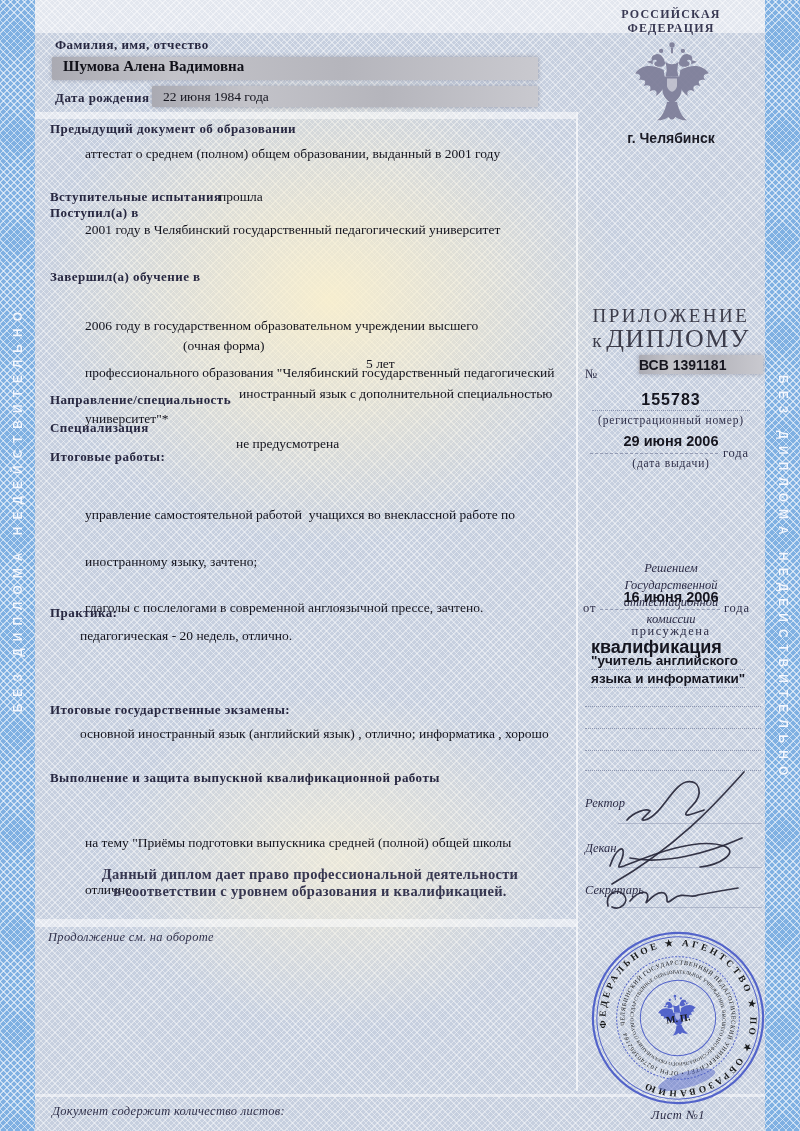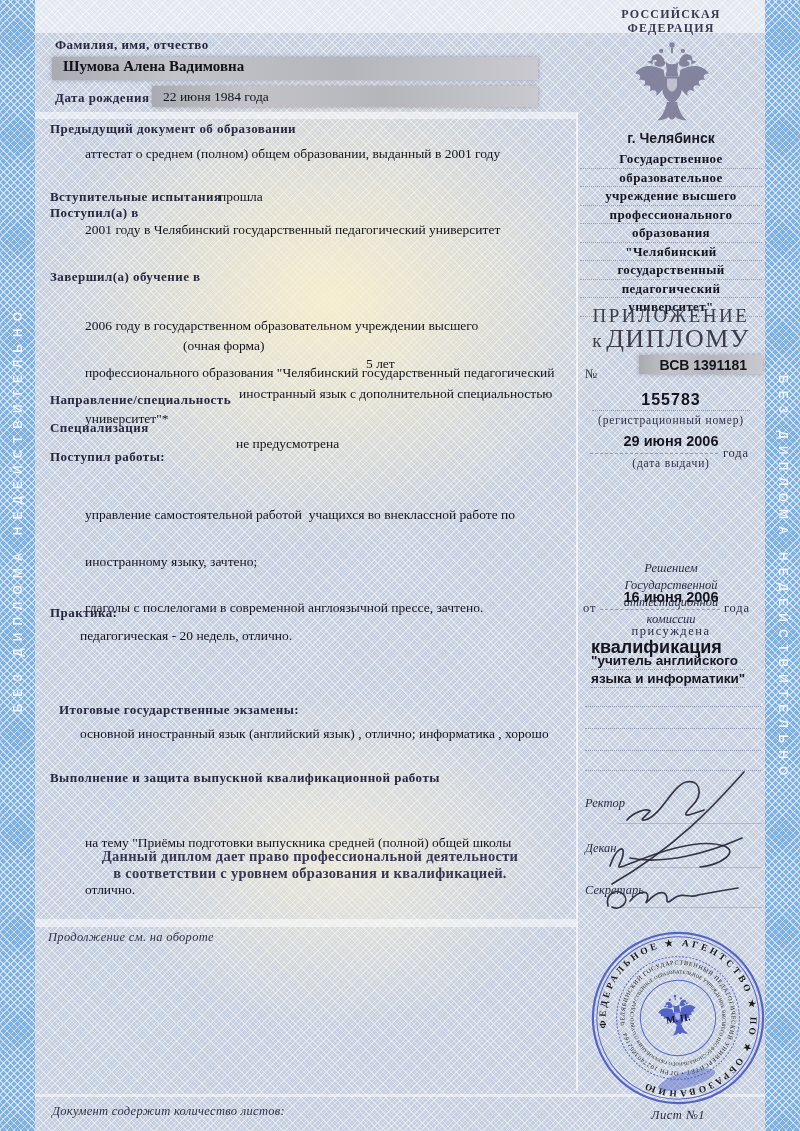--- a/index.html
+++ b/index.html
@@ -138,79 +138,68 @@
   <div class="abs typed" style="left:183px;top:338px;">(очная форма)</div>
 
   <div class="abs typed" style="left:366px;top:356px;">5 лет</div>
 
   <div class="abs lbl" style="left:50px;top:393px;">Направление/специальность</div>
   <div class="abs typed" style="left:239px;top:386px;">иностранный язык с дополнительной специальностью</div>
 
   <div class="abs lbl" style="left:50px;top:421px;">Специализация</div>
   <div class="abs typed" style="left:236px;top:436px;">не предусмотрена</div>
 
-  <div class="abs lbl" style="left:50px;top:450px;">Поступил работы:</div>
+  <div class="abs lbl" style="left:50px;top:450px;">Итоговые работы:</div>
   <div class="abs typed" style="left:85px;top:476px;width:480px;">
     <div>управление самостоятельной работой  учащихся во внеклассной работе по</div>
     <div>иностранному языку, зачтено;</div>
     <div>глаголы с послелогами в современной англоязычной прессе, зачтено.</div>
   </div>
 
   <div class="abs lbl" style="left:50px;top:606px;">Практика:</div>
   <div class="abs typed" style="left:80px;top:628px;">педагогическая - 20 недель, отлично.</div>
 
-  <div class="abs lbl" style="left:50px;top:703px;margin-left:9px;">Итоговые государственные экзамены:</div>
+  <div class="abs lbl" style="left:50px;top:703px;">Итоговые государственные экзамены:</div>
   <div class="abs typed" style="left:80px;top:726px;">основной иностранный язык (английский язык) , отлично; информатика , хорошо</div>
 
   <div class="abs lbl" style="left:50px;top:771px;">Выполнение и защита выпускной квалификационной работы</div>
   <div class="abs typed" style="left:85px;top:804px;width:470px;">
     <div>на тему "Приёмы подготовки выпускника средней (полной) общей школы</div>
     <div>отлично.</div>
   </div>
 
-  <div class="abs rights" style="left:60px;top:848px;width:500px;line-height:17px;">
+  <div class="abs rights" style="left:60px;top:866px;width:500px;line-height:17px;">
     <div>Данный диплом дает право профессиональной деятельности</div>
     <div>в соответствии с уровнем образования и квалификацией.</div>
   </div>
 
   <div class="abs ital" style="left:48px;top:930px;">Продолжение см. на обороте</div>
 
   <div class="abs ital" style="left:52px;top:1104px;">Документ содержит количество листов:</div>
 
   <div class="abs rc rc-country" style="top:7px;">
     <div>РОССИЙСКАЯ</div>
     <div>ФЕДЕРАЦИЯ</div>
   </div>
 
   <svg class="abs emblem" style="left:628px;top:40px;" width="88" height="92" viewBox="0 0 100 110">
     <use href="#dbl-eagle"></use>
   </svg>
 
   <div class="abs rc rc-city" style="top:130px;">г. Челябинск</div>
 
-  <div class="abs rc rc-inst" style="top:150px;">
-    <div>Государственное</div>
-    <div>образовательное</div>
-    <div>учреждение высшего</div>
-    <div>профессионального</div>
-    <div>образования</div>
-    <div>"Челябинский</div>
-    <div>государственный</div>
-    <div>педагогический</div>
-    <div>университет"</div>
-  </div>
 
   <div class="abs rc rc-title1" style="top:305px;">ПРИЛОЖЕНИЕ</div>
   <div class="abs rc rc-title2" style="top:324px;">
     <span class="small">к </span><span>ДИПЛОМУ</span>
   </div>
 
   <div class="abs cap" style="left:585px;top:366px;font-size:13px;">№</div>
   <div class="graybar" style="left:639px;top:355px;width:124px;height:19px;"></div>
-  <div class="abs sans-b" style="left:639px;top:357px;width:108px;text-align:right;font-size:14px;">ВСВ 1391181</div>
+  <div class="abs sans-b" style="left:639px;top:357px;width:108px;text-align:left;font-size:14px;">ВСВ 1391181</div>
 
   <div class="abs rc sans-b" style="top:391px;font-size:16px;letter-spacing:1px;">155783</div>
   <div class="dotline" style="left:592px;top:394px;width:158px;height:16px;"></div>
   <div class="abs rc cap" style="top:414px;">(регистрационный номер)</div>
 
   <div class="abs rc sans-b" style="top:433px;font-size:14.5px;">29 июня 2006</div>
   <div class="dashline" style="left:590px;top:437px;width:128px;height:16px;"></div>
   <div class="abs cap" style="left:723px;top:446px;font-size:12.5px;">года</div>
   <div class="abs rc cap" style="top:457px;">(дата выдачи)</div>
 

